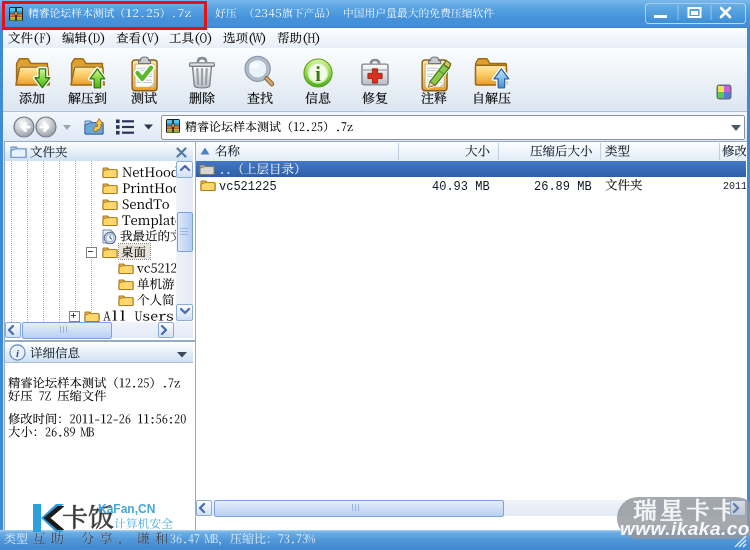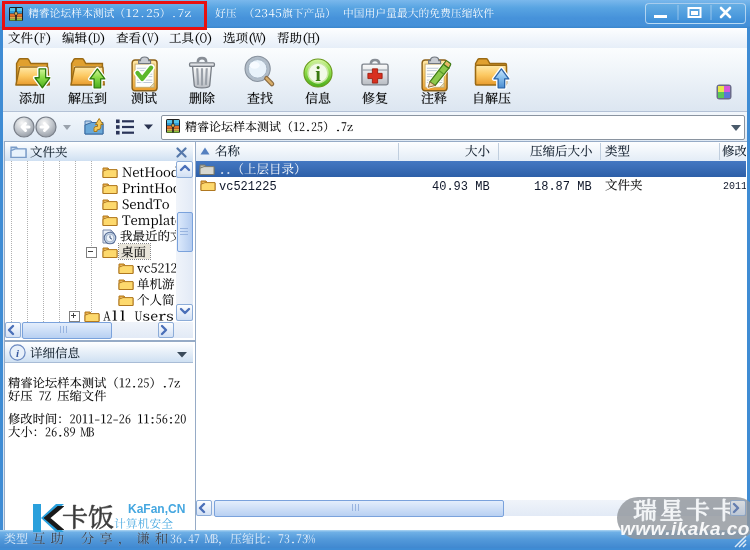--- a/index.html
+++ b/index.html
@@ -1059,21 +1059,21 @@
         <use href="#g13" x="6000"></use>
       </g>
     </svg>
     <svg style="position:absolute;left:200px;top:178px;" width="16" height="14" viewBox="0 0 16 14">
       <path d="M1 3 L6 3 L7.5 5 L15 5 L15 12.5 L1 12.5 Z" fill="#e9a83a" stroke="#b07820" stroke-width="1"></path>
       <path d="M1 5.5 L4.5 4 L15 4 L15 5.5 Z" fill="#fff2c0" stroke="none" opacity="0.9"></path>
       <path d="M1 12.5 L1 6.2 L5 4.6 L15 4.6 L15 12.5 Z" fill="#fdd96d" stroke="#b07820" stroke-width="1"></path>
     </svg>
     <div class="mono" style="left:219px;top:180px">vc521225</div>
     <div class="mono" style="left:432px;top:180px">40.93 MB</div>
-    <div class="mono" style="left:534px;top:180px">18.87 MB</div>
+    <div class="mono" style="left:534px;top:180px">26.89 MB</div>
     <svg style="position:absolute;left:605.0px;top:178.5px;overflow:visible;" width="38" height="16" viewBox="0 0 38 16">
       <g fill="#000" stroke="#000" stroke-width="6" transform="translate(0,10.50) scale(0.01250,-0.01250)">
         <use href="#g37" x="0"></use>
         <use href="#g36" x="1000"></use>
         <use href="#g70" x="2000"></use>
       </g>
     </svg>
     <div class="mono" style="left:723px;top:181px;width:23px;overflow:hidden;font-size:10px">2011-</div>
     <div style="position:absolute;left:196px;top:500px;width:550px;height:16px;background:linear-gradient(#f0f4fa,#e2eaf6)"></div>
     <div style="position:absolute;left:196px;top:500px;width:14px;height:14px;background:linear-gradient(#fdfeff,#d2e0f4);border:1px solid #8cacd8;border-radius:2px"></div>
@@ -1121,21 +1121,21 @@
 <path d="M1 1 L9 1 L9 29 L1 29 Z" fill="#2aa0dc"></path>
 <path d="M9 15 L24 1 L32 1 L15 15 L32 29 L24 29 Z" fill="#2aa0dc"></path>
 <path d="M26 4 L30 4 L17 15 L30 26 L26 26 L13 15 Z" fill="#1a1a1a" stroke="#1a1a1a" stroke-width="2"></path>
 </svg>
     <svg style="position:absolute;left:62.0px;top:505.0px;overflow:visible;" width="52" height="32" viewBox="0 0 52 32">
       <g fill="#3a3a3a" stroke="#3a3a3a" stroke-width="26" transform="translate(0,21.84) scale(0.02600,-0.02600)">
         <use href="#g130" x="0"></use>
         <use href="#g131" x="1000"></use>
       </g>
     </svg>
-    <div style="position:absolute;left:128px;top:502px;font-family:'Liberation Sans',sans-serif;font-size:12px;font-weight:bold;color:#45a7e0">KaFan,CN</div>
+    <div style="position:absolute;left:98px;top:502px;font-family:'Liberation Sans',sans-serif;font-size:12px;font-weight:bold;color:#45a7e0">KaFan,CN</div>
     <svg style="position:absolute;left:114.0px;top:518.0px;overflow:visible;" width="59" height="15" viewBox="0 0 59 15">
       <g fill="#45a7e0" transform="translate(0,9.91) scale(0.01180,-0.01180)">
         <use href="#g132" x="0"></use>
         <use href="#g133" x="1000"></use>
         <use href="#g95" x="2000"></use>
         <use href="#g134" x="3000"></use>
         <use href="#g135" x="4000"></use>
       </g>
     </svg>
     <svg style="position:absolute;left:32.0px;top:531.5px;overflow:visible;" width="141" height="17" viewBox="0 0 141 17">

